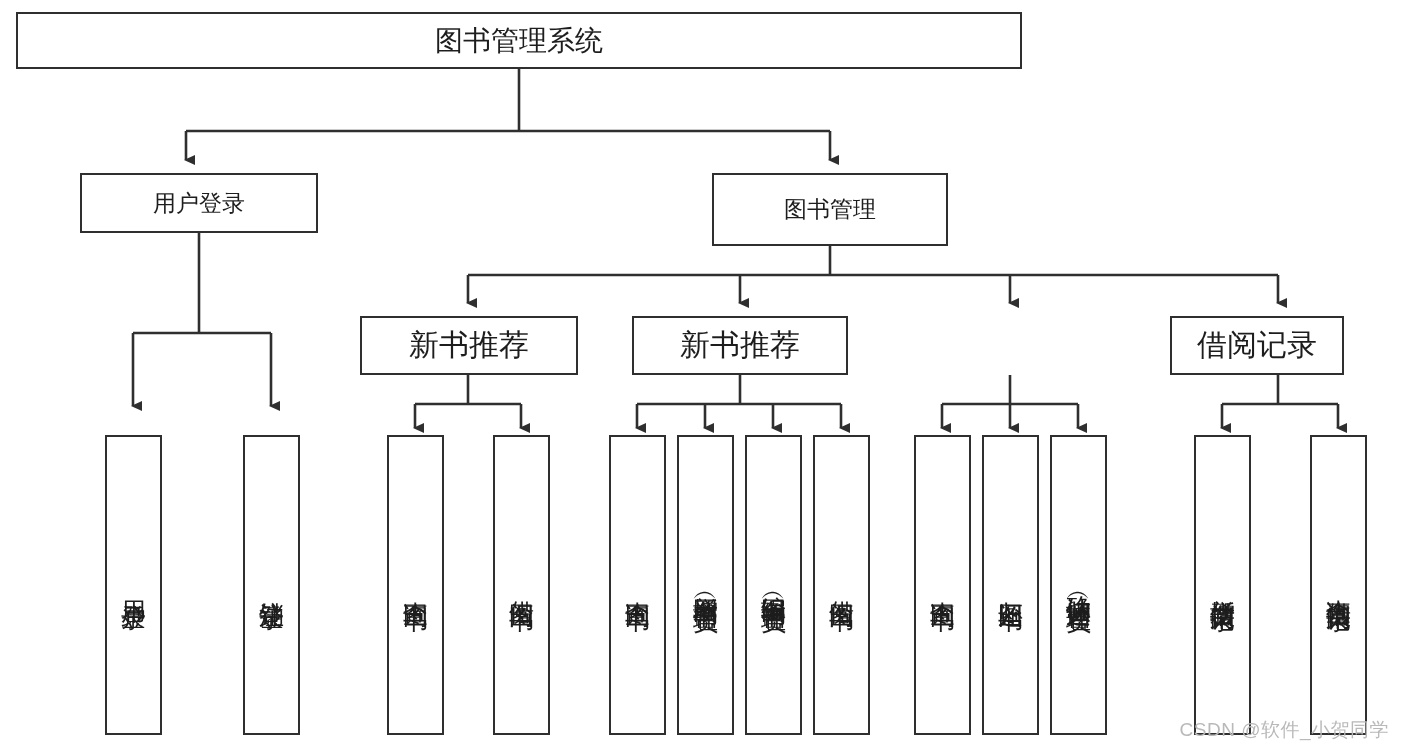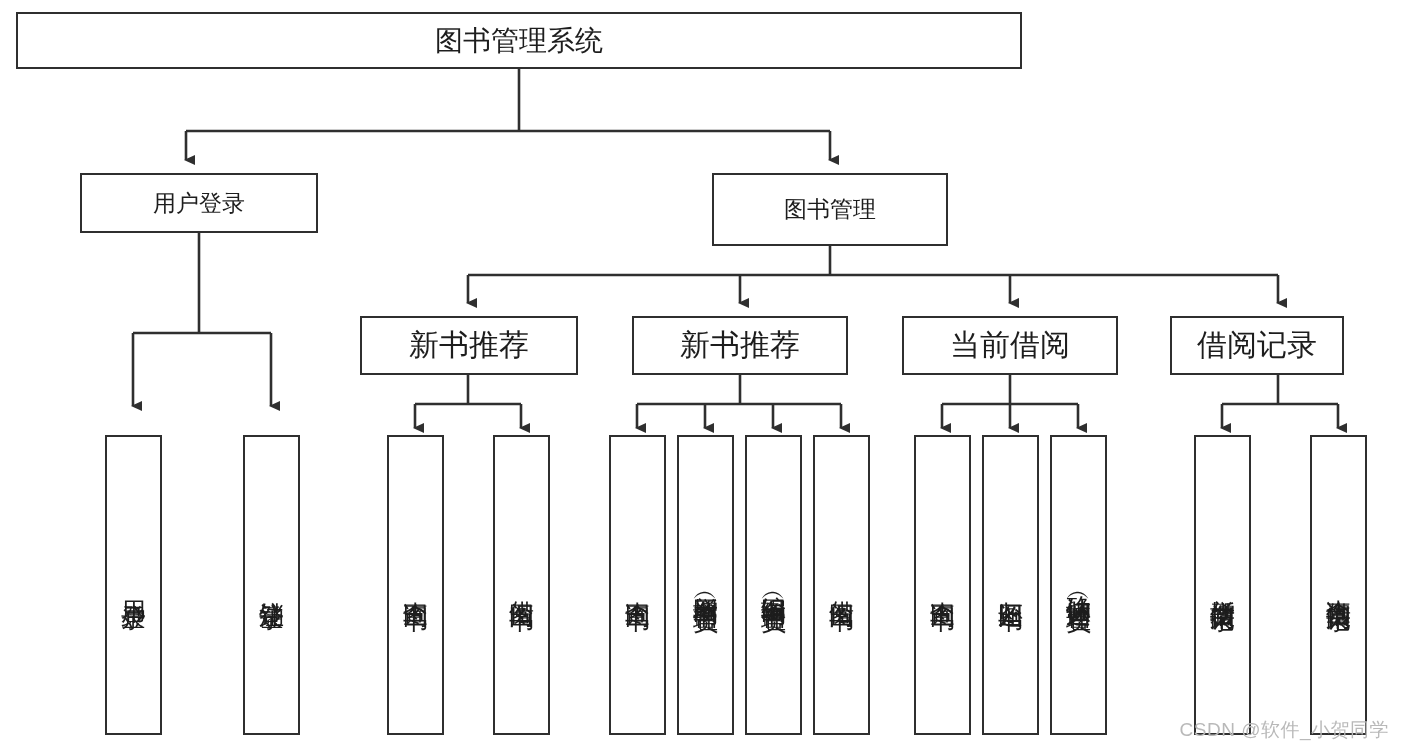--- a/index.html
+++ b/index.html
@@ -137,23 +137,20 @@
   <div class="node lvl1" style="left:712px; top:173px; width:236px; height:73px;">
     <span class="label">图书管理</span>
   </div>
 
   <div class="node lvl2" style="left:360px; top:316px; width:218px; height:59px;">
     <span class="label">新书推荐</span>
   </div>
   <div class="node lvl2" style="left:632px; top:316px; width:216px; height:59px;">
     <span class="label">新书推荐</span>
   </div>
-  <div class="node lvl2" style="left:902px; top:316px; width:216px; height:59px;">
-    <span class="label">当前借阅</span>
-  </div>
   <div class="node lvl2" style="left:1170px; top:316px; width:174px; height:59px;">
     <span class="label">借阅记录</span>
   </div>
 
   <div class="node leaf" style="left:105px; top:435px; width:57px; height:300px;">
     <span class="label">用户登录</span>
   </div>
   <div class="node leaf" style="left:243px; top:435px; width:57px; height:300px;">
     <span class="label">注销登录</span>
   </div>

